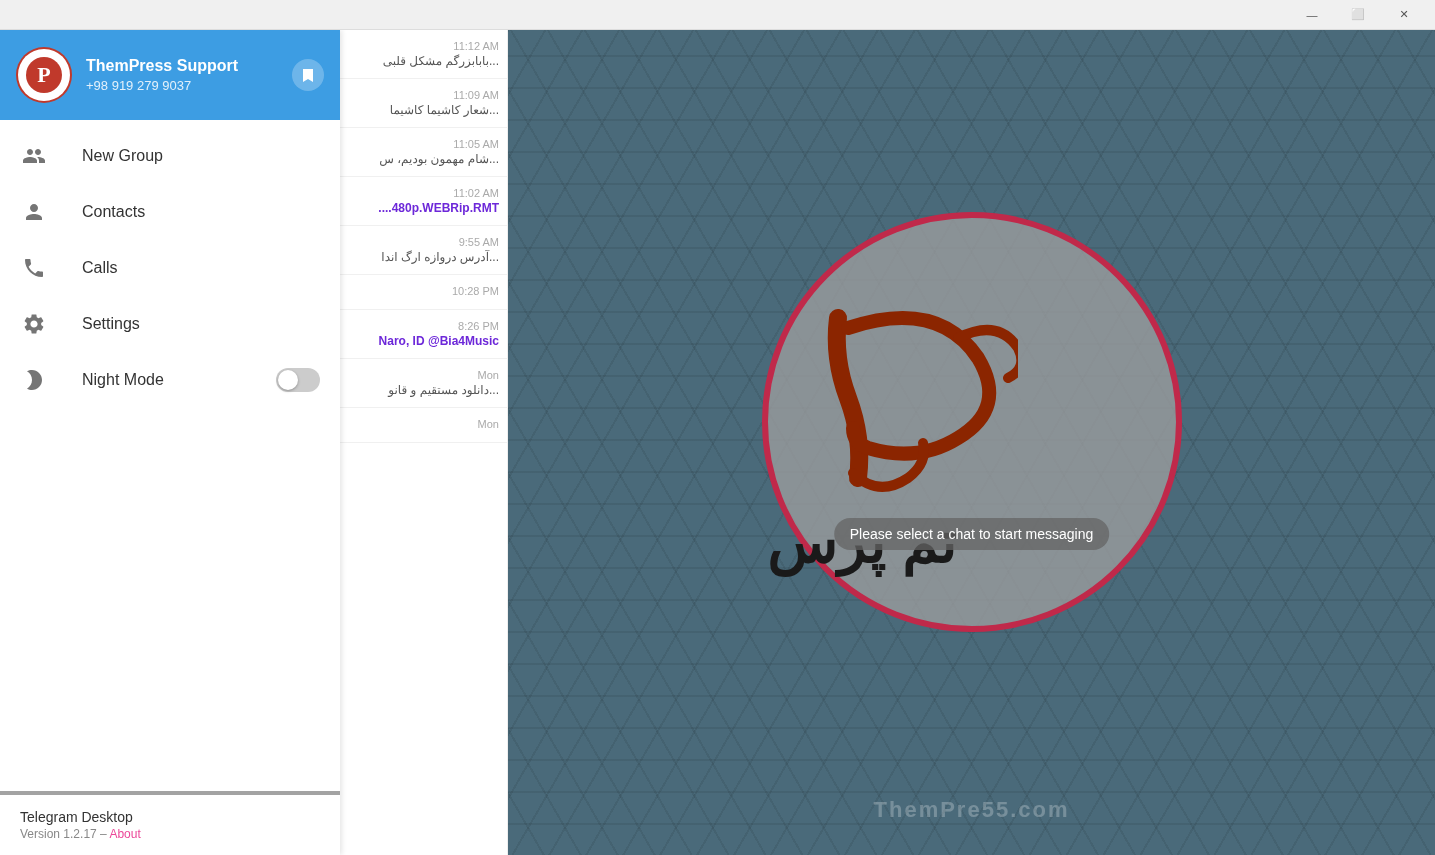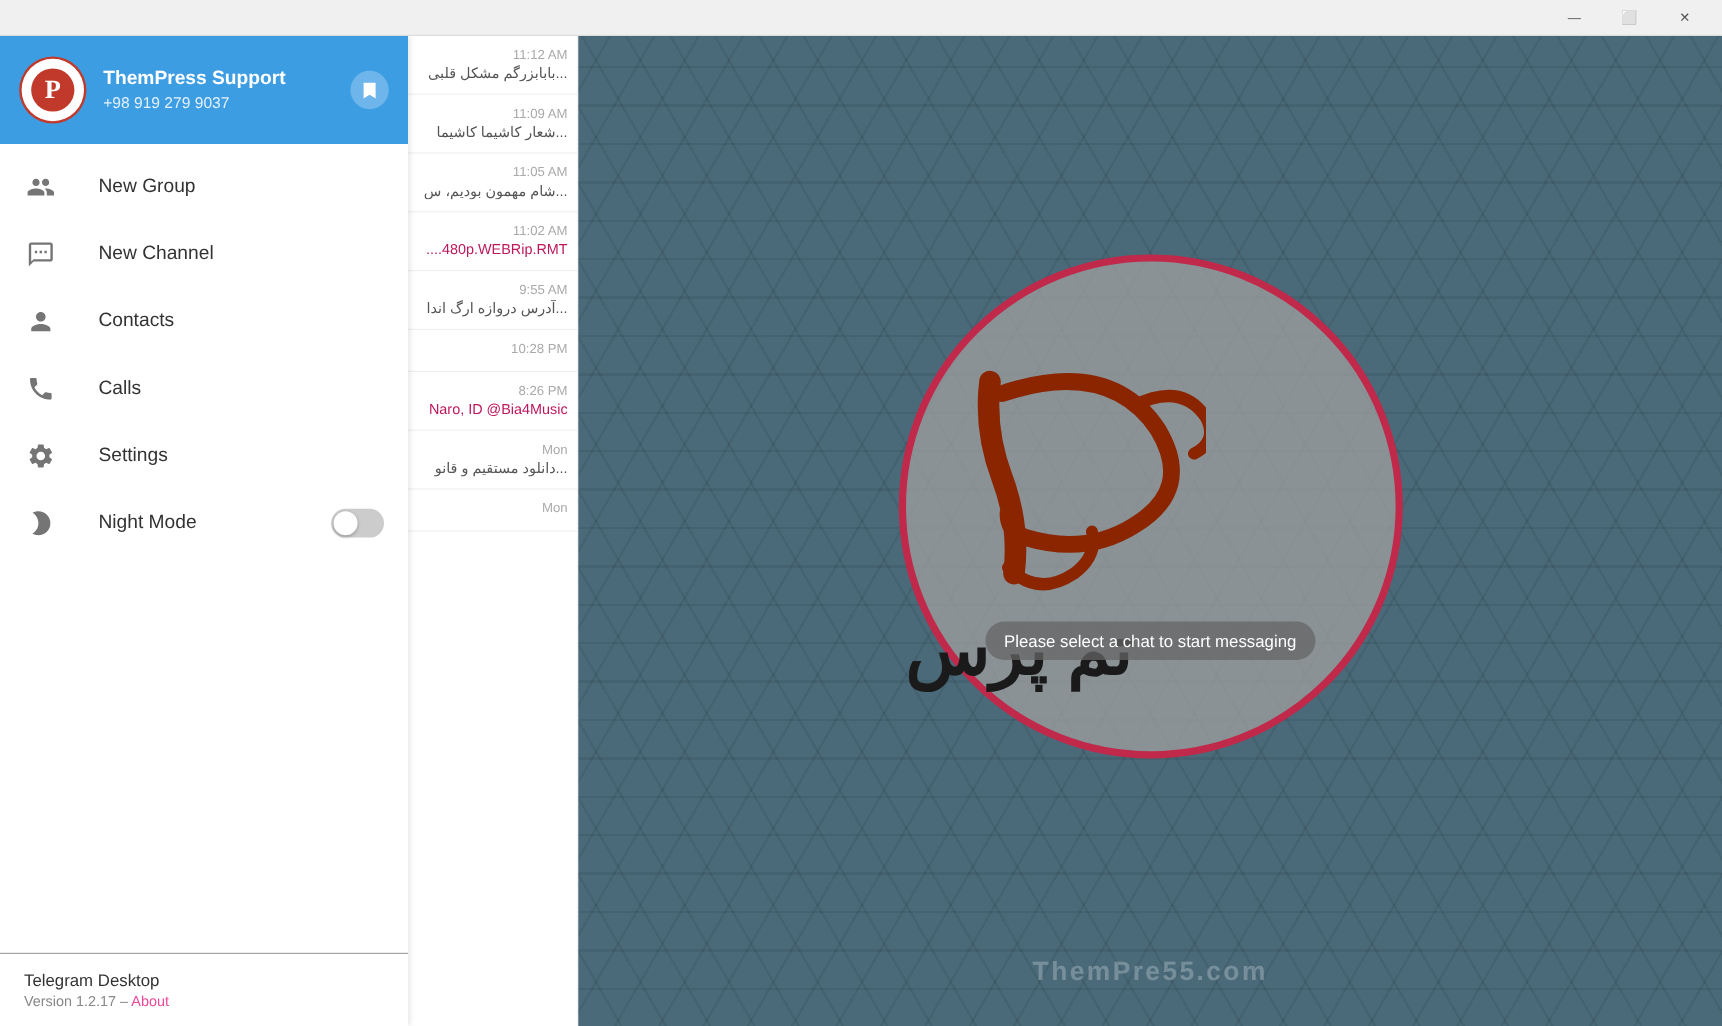--- a/index.html
+++ b/index.html
@@ -121,29 +121,29 @@
       left: 2px; top: 2px;
       width: 20px; height: 20px;
       background: #fff;
       border-radius: 50%;
       box-shadow: 0 1px 3px rgba(0,0,0,0.3);
     }
 
     
     .sidebar-footer {
       padding: 14px 20px;
-      border-top: 1px solid #a3a3a3;
+      border-top: 4px solid #a3a3a3;
     }
     .sidebar-footer-app { font-size: 14px; color: #333; font-weight: 500; }
     .sidebar-footer-version { font-size: 12px; color: #888; margin-top: 2px; }
     .sidebar-footer-about { color: #ec4899; cursor: pointer; }
 
     
     .chat-list-panel {
-      width: 142px;
+      width: 168px;
       background: #fff;
       overflow: hidden;
       border-right: 1px solid #eee;
       display: flex;
       flex-direction: column;
     }
     .chat-item {
       padding: 10px 8px;
       border-bottom: 1px solid #f0f0f0;
       cursor: pointer;
@@ -156,21 +156,21 @@
     }
     .chat-preview {
       font-size: 12px;
       color: #555;
       text-align: right;
       white-space: nowrap;
       overflow: hidden;
       text-overflow: ellipsis;
       direction: rtl;
     }
-    .chat-preview.blue { color: #be185d; }
+    .chat-preview.blue { color: #6d28d9; font-weight: bold; }
 
     
     .main-content {
       flex: 1;
       position: relative;
       background: #5a7a8a;
       overflow: hidden;
     }
 
     
@@ -316,28 +316,20 @@
 
       <div class="menu-item">
         <div class="menu-icon">
           <svg width="24" height="24" viewBox="0 0 24 24" fill="#757575">
             <path d="M16 11c1.66 0 2.99-1.34 2.99-3S17.66 5 16 5c-1.66 0-3 1.34-3 3s1.34 3 3 3zm-8 0c1.66 0 2.99-1.34 2.99-3S9.66 5 8 5C6.34 5 5 6.34 5 8s1.34 3 3 3zm0 2c-2.33 0-7 1.17-7 3.5V19h14v-2.5c0-2.33-4.67-3.5-7-3.5zm8 0c-.29 0-.62.02-.97.05 1.16.84 1.97 1.97 1.97 3.45V19h6v-2.5c0-2.33-4.67-3.5-7-3.5z"></path>
           </svg>
         </div>
         <span class="menu-label">New Group</span>
       </div>
 
-      <div class="menu-item">
-        <div class="menu-icon">
-          <svg width="24" height="24" viewBox="0 0 24 24" fill="#757575">
-            <path d="M20 2H4c-1.1 0-2 .9-2 2v18l4-4h14c1.1 0 2-.9 2-2V4c0-1.1-.9-2-2-2zm0 14H6l-2 2V4h16v12zM7 9h2v2H7zm4 0h2v2h-2zm4 0h2v2h-2z"></path>
-          </svg>
-        </div>
-        <span class="menu-label">New Channel</span>
-      </div>
 
       <div class="menu-item">
         <div class="menu-icon">
           <svg width="24" height="24" viewBox="0 0 24 24" fill="#757575">
             <path d="M12 12c2.21 0 4-1.79 4-4s-1.79-4-4-4-4 1.79-4 4 1.79 4 4 4zm0 2c-2.67 0-8 1.34-8 4v2h16v-2c0-2.66-5.33-4-8-4z"></path>
           </svg>
         </div>
         <span class="menu-label">Contacts</span>
       </div>
 

